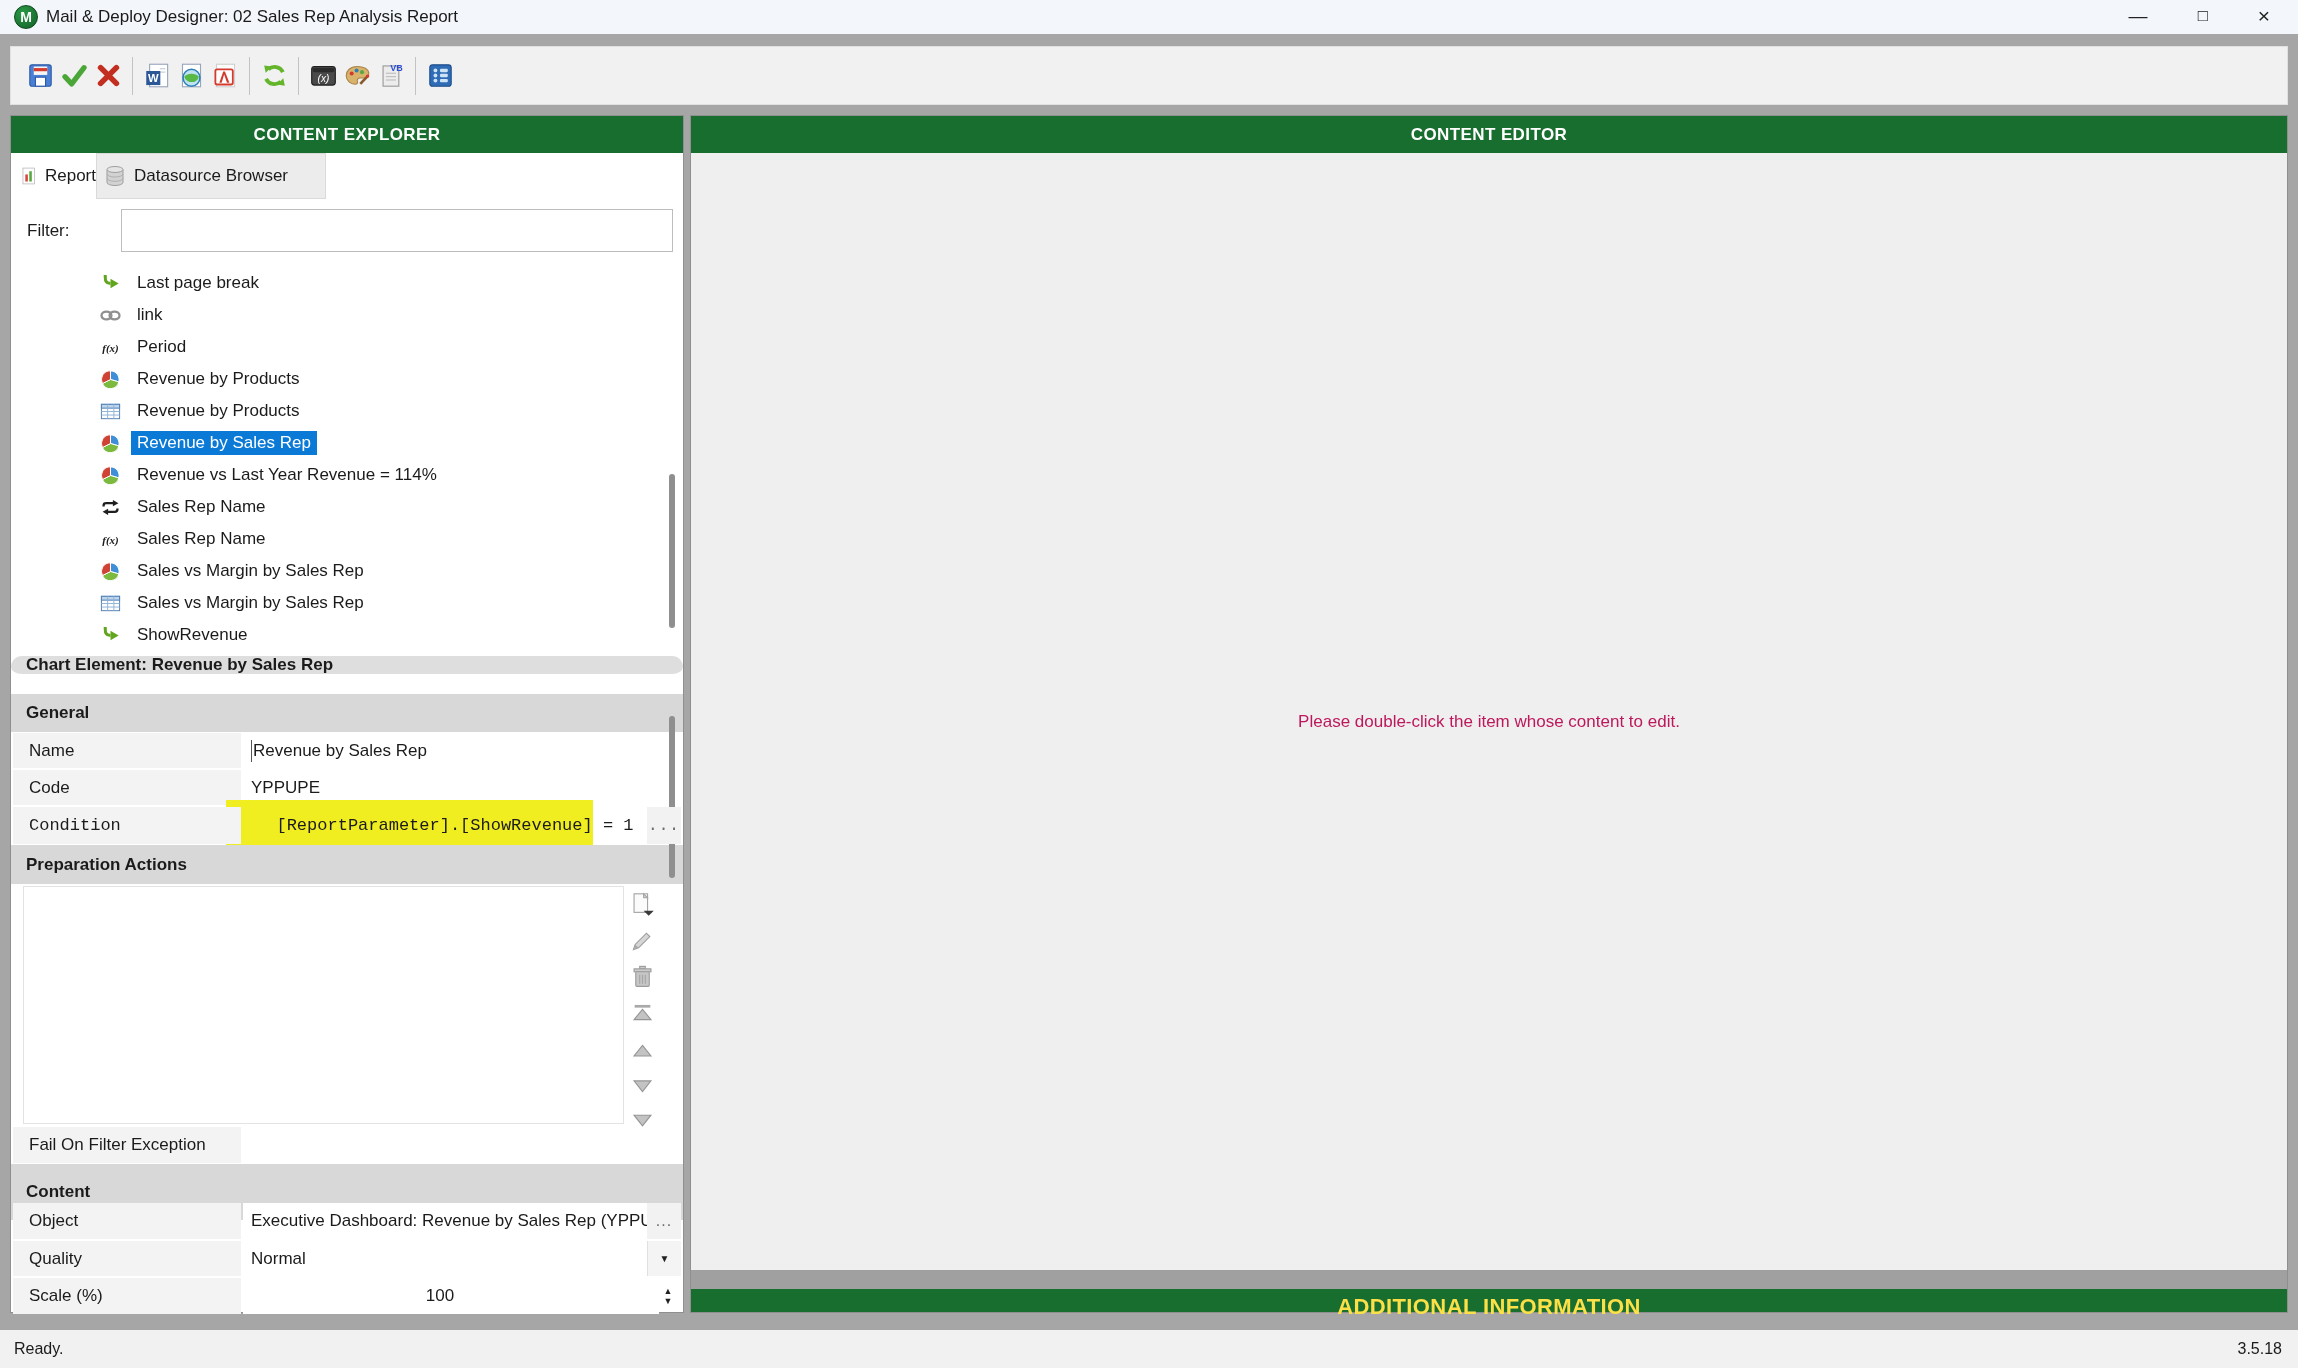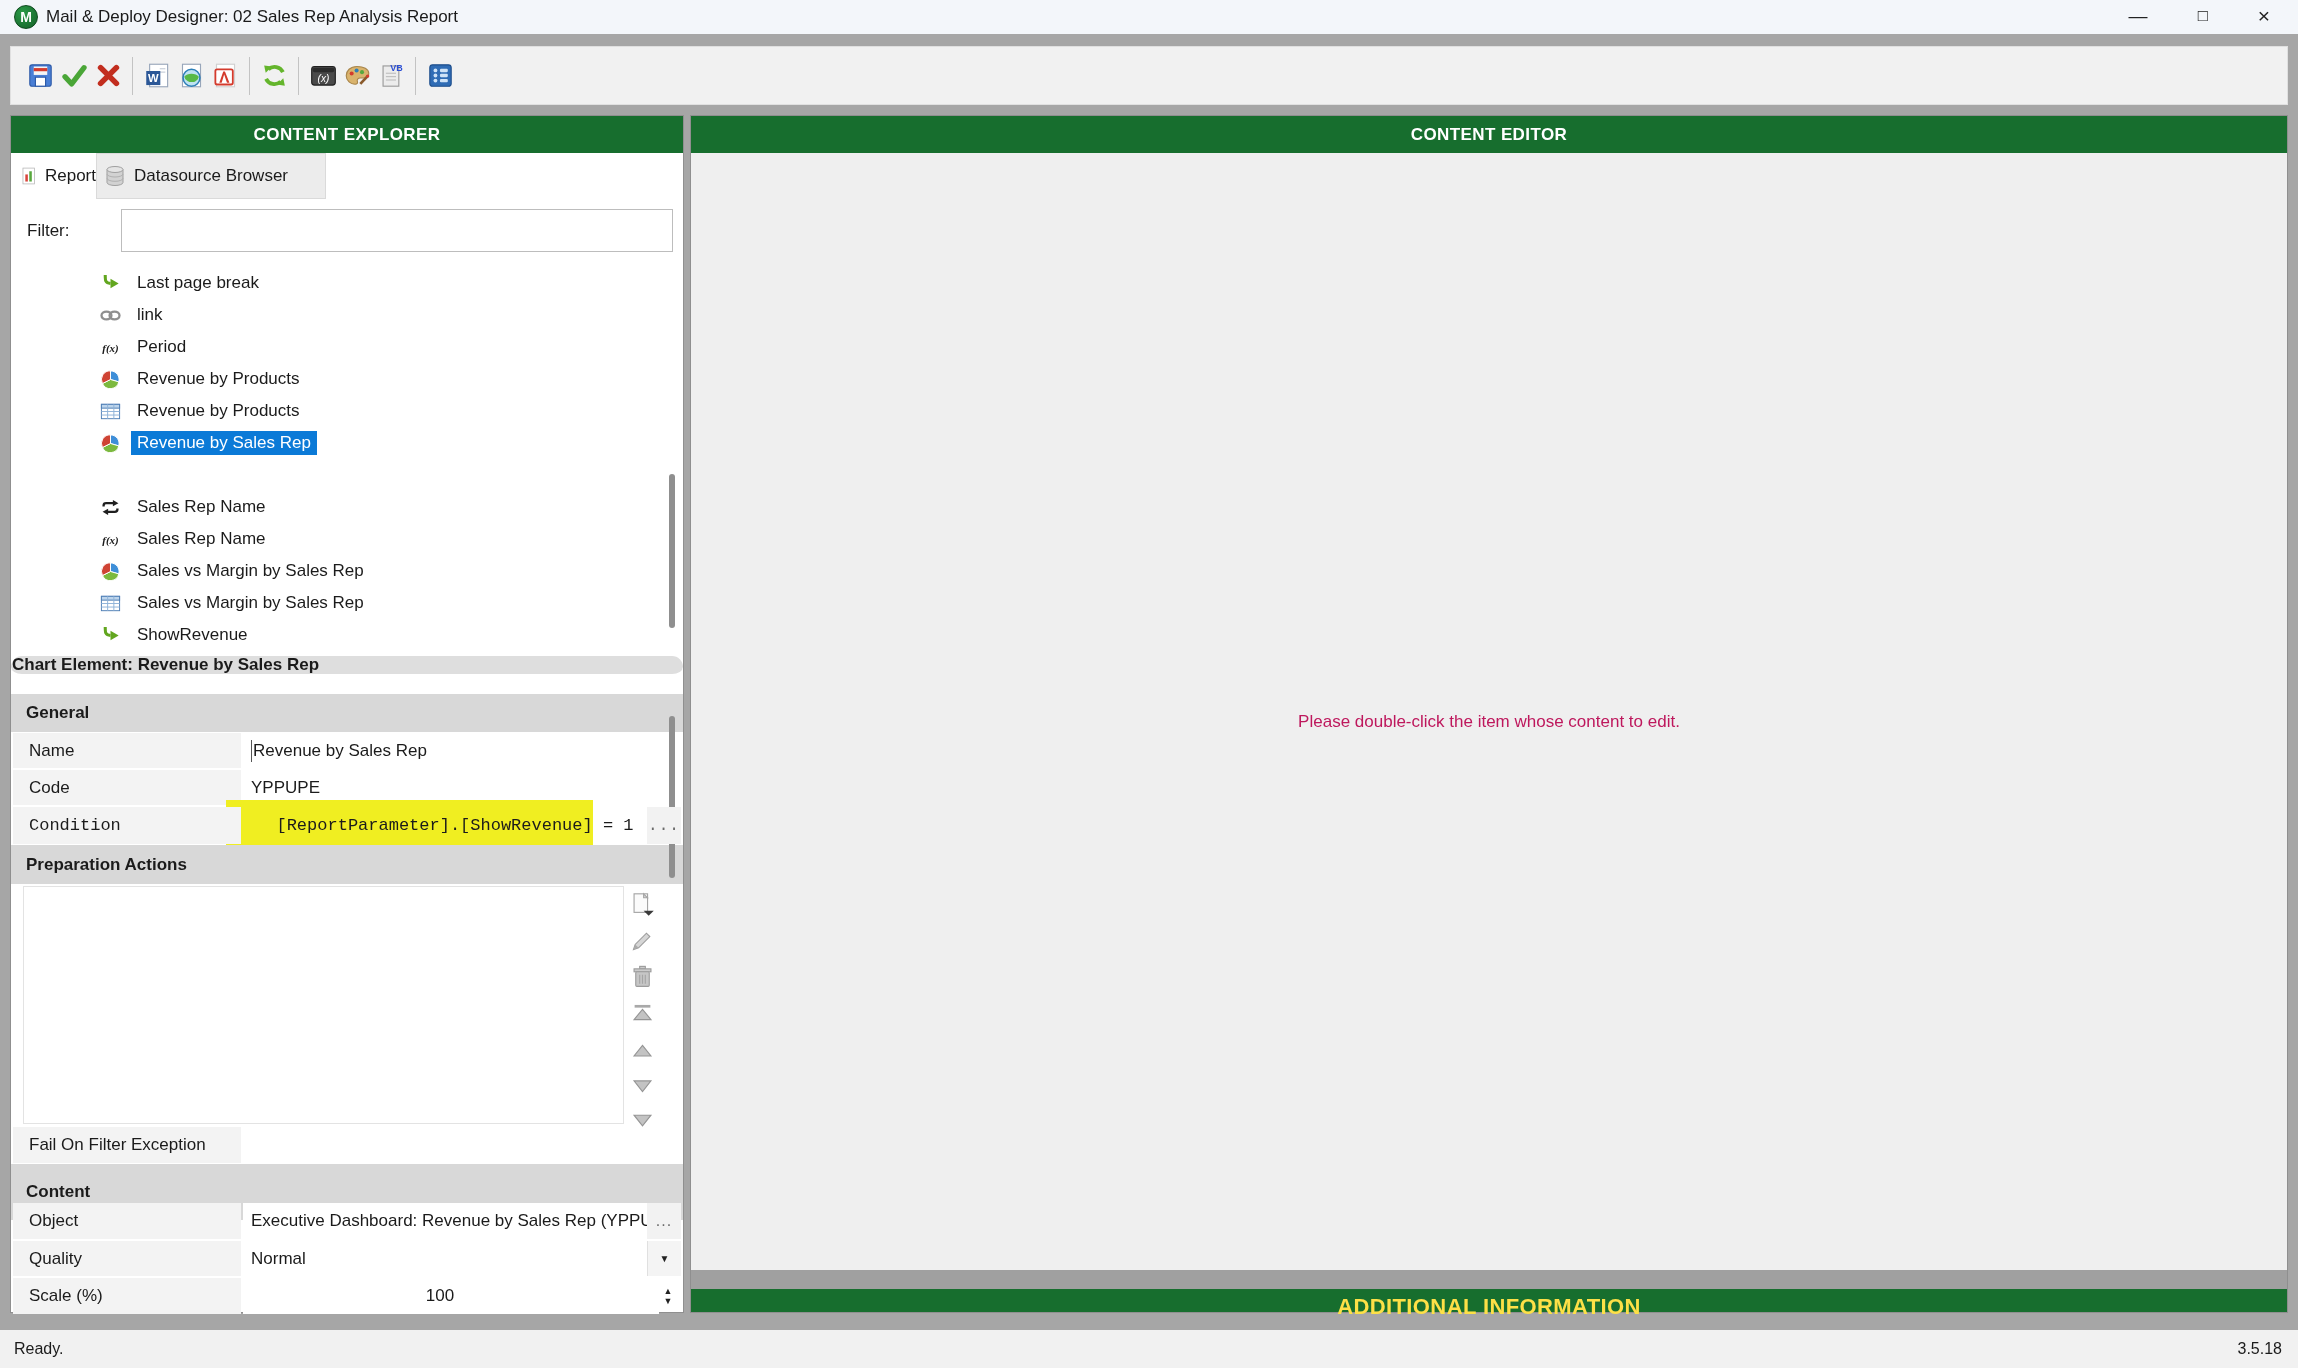--- a/index.html
+++ b/index.html
@@ -43,21 +43,21 @@
   .titem { position:absolute; left:0; width:655px; height:32px; display:flex; align-items:center; padding-left:88px; font-size:17px; }
   .titem svg { width:23px; height:23px; margin-right:9px; flex:none; }
   .titem .lbl { padding:2px 6px; white-space:nowrap; }
   .titem .lbl.sel { background:#0b7ad7; color:#fff; }
   .vthumb { position:absolute; width:6px; background:#8f8f8f; border-radius:3px; }
 
   
   .sechead { position:absolute; left:0; right:0; background:#d8d8d8; font-weight:bold; font-size:17px;
              display:flex; align-items:center; padding-left:15px; }
   .chartheader { position:absolute; left:0; right:0; top:540px; height:22px; background:#dedede; font-weight:bold;
-                 font-size:17px; display:flex; align-items:center; padding-left:1px; border-bottom:4px solid #fff;border-radius:12px; }
+                 font-size:17px; display:flex; align-items:center; padding-left:15px; border-bottom:4px solid #fff;border-radius:12px; }
   .prow { position:absolute; left:2px; right:2px; z-index:1; }
   .prow .plabel { position:absolute; left:0; top:1px; bottom:1px; width:228px; background:#f3f3f3;
                   display:flex; align-items:center; padding-left:16px; font-size:17px; }
   .prow .pvalue { position:absolute; left:230px; top:1px; bottom:1px; right:22px; background:#fff;
                   display:flex; align-items:center; padding-left:8px; font-size:17px; overflow:hidden; }
   .prow .pvalue.transp { background:transparent;justify-content:center; }
   .caret { display:inline-block; width:1px; height:22px; background:#555; margin-right:1px; }
   .dots { position:absolute; right:0; top:1px; bottom:1px; width:34px; background:#f2f2f2; color:#6b6b6b;
           display:flex; align-items:center; justify-content:center; font-size:16px; letter-spacing:1px; z-index:6; }
   .highlight { position:absolute; left:215px; top:684px; width:367px; height:45px; background:#f0ee21; z-index:2; }
@@ -345,20 +345,26 @@
         <use href="#i-table"></use>
       </svg>
       <span class="lbl">Revenue by Products</span>
     </div>
   <div class="titem" style="top:311px">
       <svg>
         <use href="#i-pie"></use>
       </svg>
       <span class="lbl sel">Revenue by Sales Rep</span>
     </div>
+  <div class="titem" style="top:343px">
+      <svg>
+        <use href="#i-pie"></use>
+      </svg>
+      <span class="lbl">Revenue vs Last Year Revenue = 114%</span>
+    </div>
   <div class="titem" style="top:375px">
       <svg>
         <use href="#i-repeat"></use>
       </svg>
       <span class="lbl">Sales Rep Name</span>
     </div>
   <div class="titem" style="top:407px">
       <svg>
         <use href="#i-fx"></use>
       </svg>

